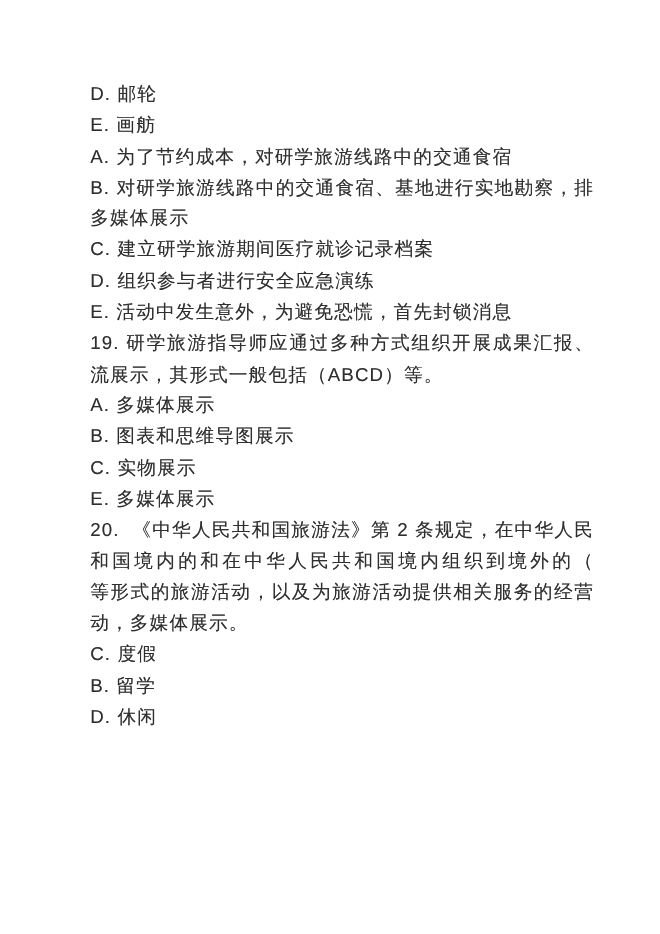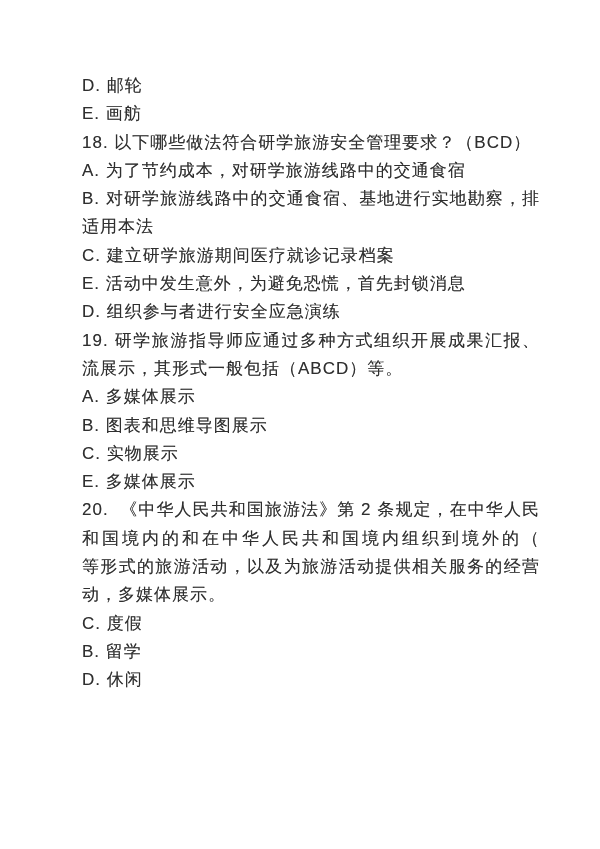--- a/index.html
+++ b/index.html
@@ -31,27 +31,26 @@
     text-align: justify;
     text-align-last: justify;
   }
 </style>
 </head>
 <body>
 
 <div class="page">
   <div class="line">D. 邮轮</div>
   <div class="line">E. 画舫</div>
-  <div class="line">18. 以下哪些做法符合研学旅游安全管理要求？（BCD）</div>
   <div class="line">A. 为了节约成本，对研学旅游线路中的交通食宿</div>
   <div class="line j">B. 对研学旅游线路中的交通食宿、基地进行实地勘察，排查</div>
-  <div class="line">适用本法</div>
+  <div class="line">多媒体展示</div>
   <div class="line">C. 建立研学旅游期间医疗就诊记录档案</div>
+  <div class="line">D. 组织参与者进行安全应急演练</div>
   <div class="line">E. 活动中发生意外，为避免恐慌，首先封锁消息</div>
-  <div class="line">D. 组织参与者进行安全应急演练</div>
   <div class="line j">19. 研学旅游指导师应通过多种方式组织开展成果汇报、交</div>
   <div class="line">流展示，其形式一般包括（ABCD）等。</div>
   <div class="line">A. 多媒体展示</div>
   <div class="line">B. 图表和思维导图展示</div>
   <div class="line">C. 实物展示</div>
   <div class="line">E. 多媒体展示</div>
   <div class="line j">20.  《中华人民共和国旅游法》第 2 条规定，在中华人民共</div>
   <div class="line j">和国境内的和在中华人民共和国境内组织到境外的（ ACD ）</div>
   <div class="line j">等形式的旅游活动，以及为旅游活动提供相关服务的经营活</div>
   <div class="line">动，多媒体展示。</div>

